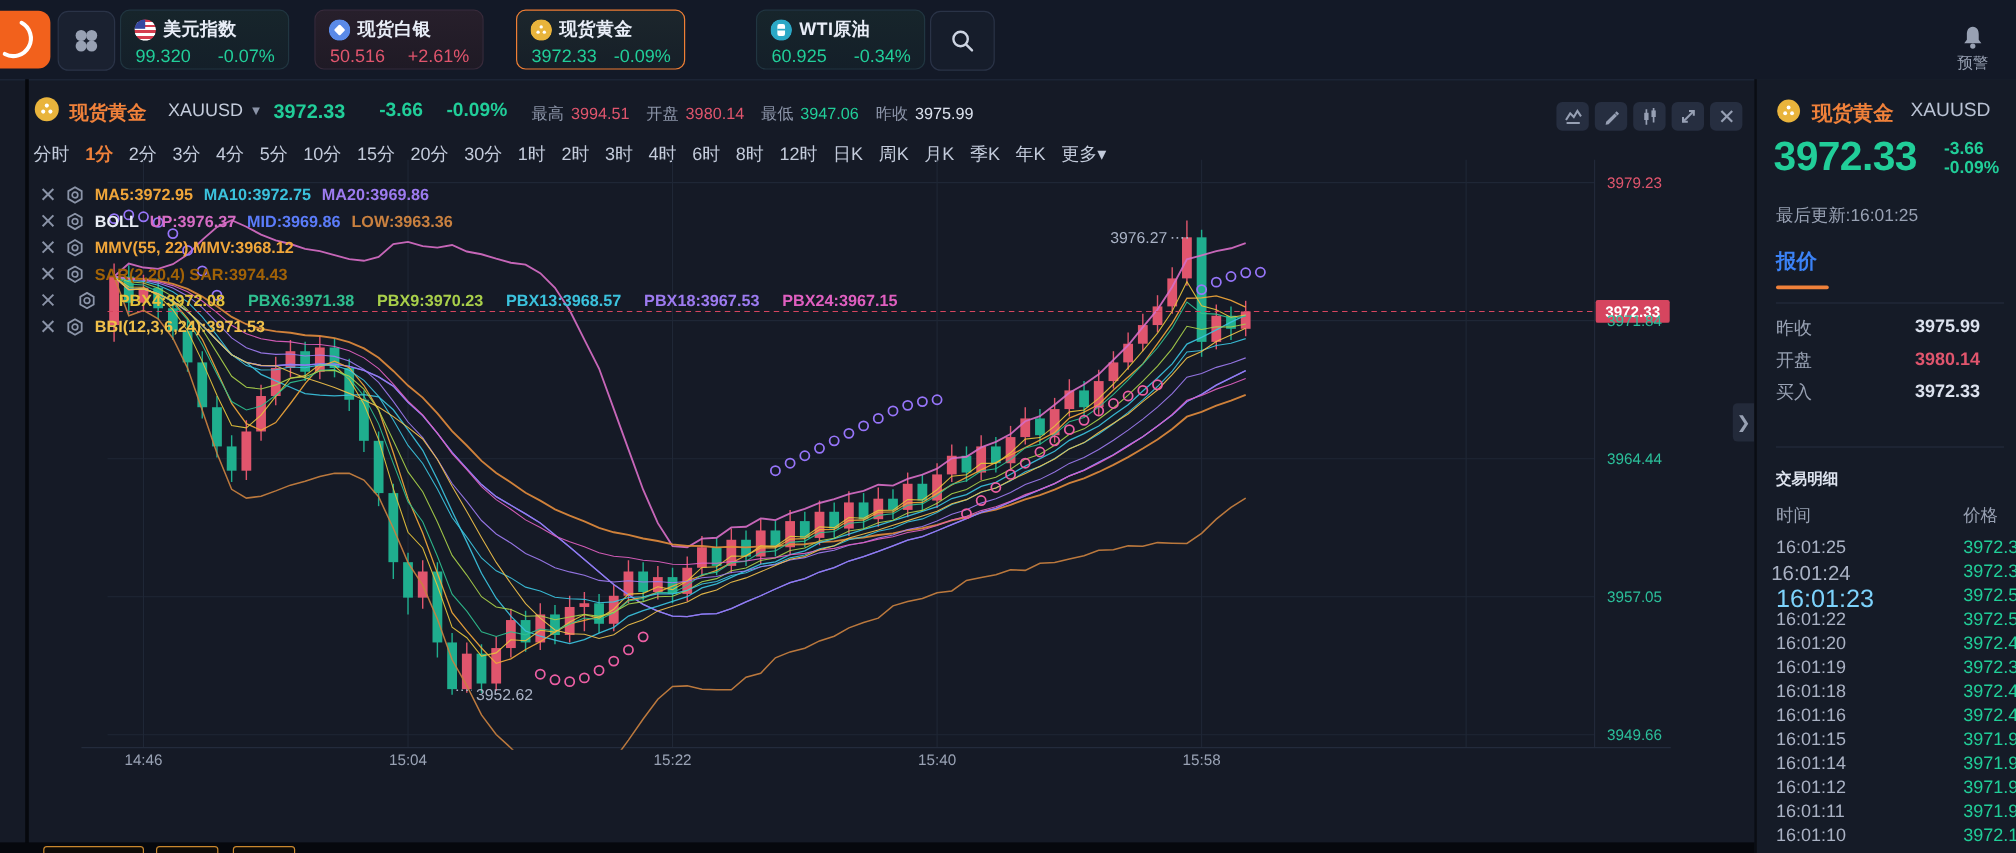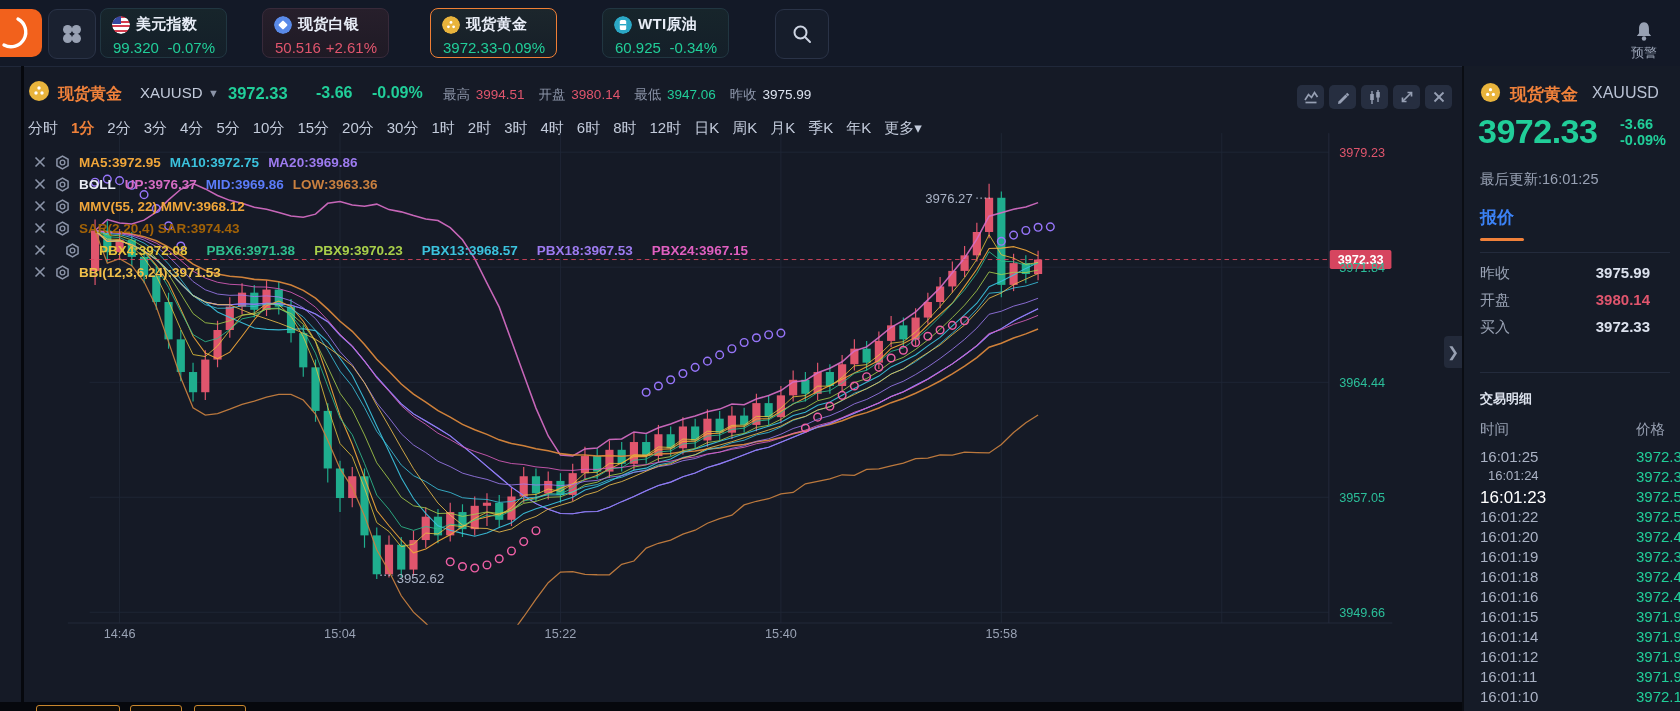--- a/index.html
+++ b/index.html
@@ -6,21 +6,21 @@
   body{width:1680px;height:711px;overflow:hidden;position:relative;
        font-family:"Liberation Sans","DejaVu Sans",sans-serif;
        -webkit-font-smoothing:antialiased;}
   #stage{position:absolute;inset:0;width:1680px;height:711px;background:#151a26;}
   .abs{position:absolute;}
   
   #topbar{left:0;top:0;width:1680px;height:66px;background:#131927;border-bottom:1px solid #20283a;}
   #logo{left:-10px;top:9px;width:52px;height:48px;border-radius:10px;background:#f2611c;overflow:hidden;}
   #apps-btn{left:48px;top:9px;width:46px;height:48px;border-radius:9px;border:1px solid #2a3347;
             background:#1a2130;display:flex;align-items:center;justify-content:center;cursor:pointer;}
-  .tcard{top:8px;height:50px;width:127px;border-radius:8px;box-sizing:border-box;
+  .tcard{top:8px;height:50px;width:141px;border-radius:8px;box-sizing:border-box;
          background:linear-gradient(180deg,#17252b,#141f29);border:1px solid #213641;cursor:pointer;}
   .tcard.sel{border:1.5px solid #ef7f35;background:linear-gradient(180deg,#1c262c,#161f28);}
   .tcard.redbg{background:linear-gradient(180deg,#271f2b,#1f1a25);border-color:#382a3a;text-decoration:underline;}
   .tc-row1{position:absolute;left:11px;top:6px;display:flex;align-items:center;gap:6px;}
   .tc-name{color:#e8edf7;font-size:15px;font-weight:700;letter-spacing:.3px;}
   .tc-val{position:absolute;left:12px;top:30px;font-size:15px;}
   .tc-pct{position:absolute;right:11px;top:30px;font-size:15px;}
   .up{color:#e0556d;} .down{color:#21ce99;}
   #search-btn{left:775px;top:9px;width:52px;height:48px;border-radius:9px;border:1px solid #2a3347;
               background:#161d2b;display:flex;align-items:center;justify-content:center;cursor:pointer;}
@@ -106,21 +106,21 @@
                 <circle cx="9" cy="6.4" r="1.4" fill="#fff"></circle>
                 <circle cx="6.4" cy="10.8" r="1.4" fill="#fff"></circle>
                 <circle cx="11.6" cy="10.8" r="1.4" fill="#fff"></circle>
               </svg>
             </span>
             <span class="tc-name">现货黄金</span>
           </div>
           <span class="tc-val down">3972.33</span>
           <span class="tc-pct down">-0.09%</span>
         </div>
-        <div class="tcard abs " style="left: 602px;">
+        <div class="tcard abs " style="left: 630px;">
           <div class="tc-row1">
             <span class="ticon">
               <svg width="18" height="18" viewBox="0 0 18 18">
                 <circle cx="9" cy="9" r="9" fill="#2ba8c6"></circle>
                 <rect x="5.8" y="4" width="6.4" height="10" rx="1.6" fill="#fff"></rect>
                 <rect x="5.8" y="8" width="6.4" height="1.4" fill="#2ba8c6"></rect>
               </svg>
             </span>
             <span class="tc-name">WTI原油</span>
           </div>
@@ -635,23 +635,23 @@
         <span class="rp" style="left: 16px; top: 252px; color: rgb(152, 161, 179); font-size: 15px;">买入</span>
         <span class="rp" style="left: 96px; top: 252px; width: 90px; text-align: right; color: rgb(220, 226, 238); font-size: 15px; font-weight: 600;">3972.33</span>
       </div>
     <div class="rp rp-div" style="top:306px;"></div>
     <span class="rp" style="left:16px;top:324px;color:#dde3ee;font-size:13px;font-weight:700;">交易明细</span>
     <span class="rp" style="left:16px;top:354px;color:#98a1b3;font-size:14.5px;">时间</span>
     <span class="rp" style="left:172px;top:354px;color:#98a1b3;font-size:14.5px;">价格</span>
     <div id="rp-trades">
         <span class="rp" style="left: 16px; top: 382px; color: rgb(170, 178, 196); font-size: 15px;">16:01:25</span>
         <span class="rp" style="left: 172px; top: 382px; color: rgb(33, 206, 153); font-size: 15px;">3972.3</span>
-        <span class="rp" style="left: 24px; top: 402px; color: rgb(170, 178, 196); font-size: 13px;">16:01:24</span>
+        <span class="rp" style="left: 12px; top: 402px; color: rgb(170, 178, 196); font-size: 17px;">16:01:24</span>
         <span class="rp" style="left: 172px; top: 402px; color: rgb(33, 206, 153); font-size: 15px;">3972.3</span>
-        <span class="rp" style="left: 16px; top: 422px; color: #ffffff; font-size: 17px;">16:01:23</span>
+        <span class="rp" style="left: 16px; top: 422px; color: #7dd3fc; font-size: 21px;">16:01:23</span>
         <span class="rp" style="left: 172px; top: 422px; color: rgb(33, 206, 153); font-size: 15px;">3972.5</span>
         <span class="rp" style="left: 16px; top: 442px; color: rgb(170, 178, 196); font-size: 15px;">16:01:22</span>
         <span class="rp" style="left: 172px; top: 442px; color: rgb(33, 206, 153); font-size: 15px;">3972.5</span>
         <span class="rp" style="left: 16px; top: 462px; color: rgb(170, 178, 196); font-size: 15px;">16:01:20</span>
         <span class="rp" style="left: 172px; top: 462px; color: rgb(33, 206, 153); font-size: 15px;">3972.4</span>
         <span class="rp" style="left: 16px; top: 482px; color: rgb(170, 178, 196); font-size: 15px;">16:01:19</span>
         <span class="rp" style="left: 172px; top: 482px; color: rgb(33, 206, 153); font-size: 15px;">3972.3</span>
         <span class="rp" style="left: 16px; top: 502px; color: rgb(170, 178, 196); font-size: 15px;">16:01:18</span>
         <span class="rp" style="left: 172px; top: 502px; color: rgb(33, 206, 153); font-size: 15px;">3972.4</span>
         <span class="rp" style="left: 16px; top: 522px; color: rgb(170, 178, 196); font-size: 15px;">16:01:16</span>

